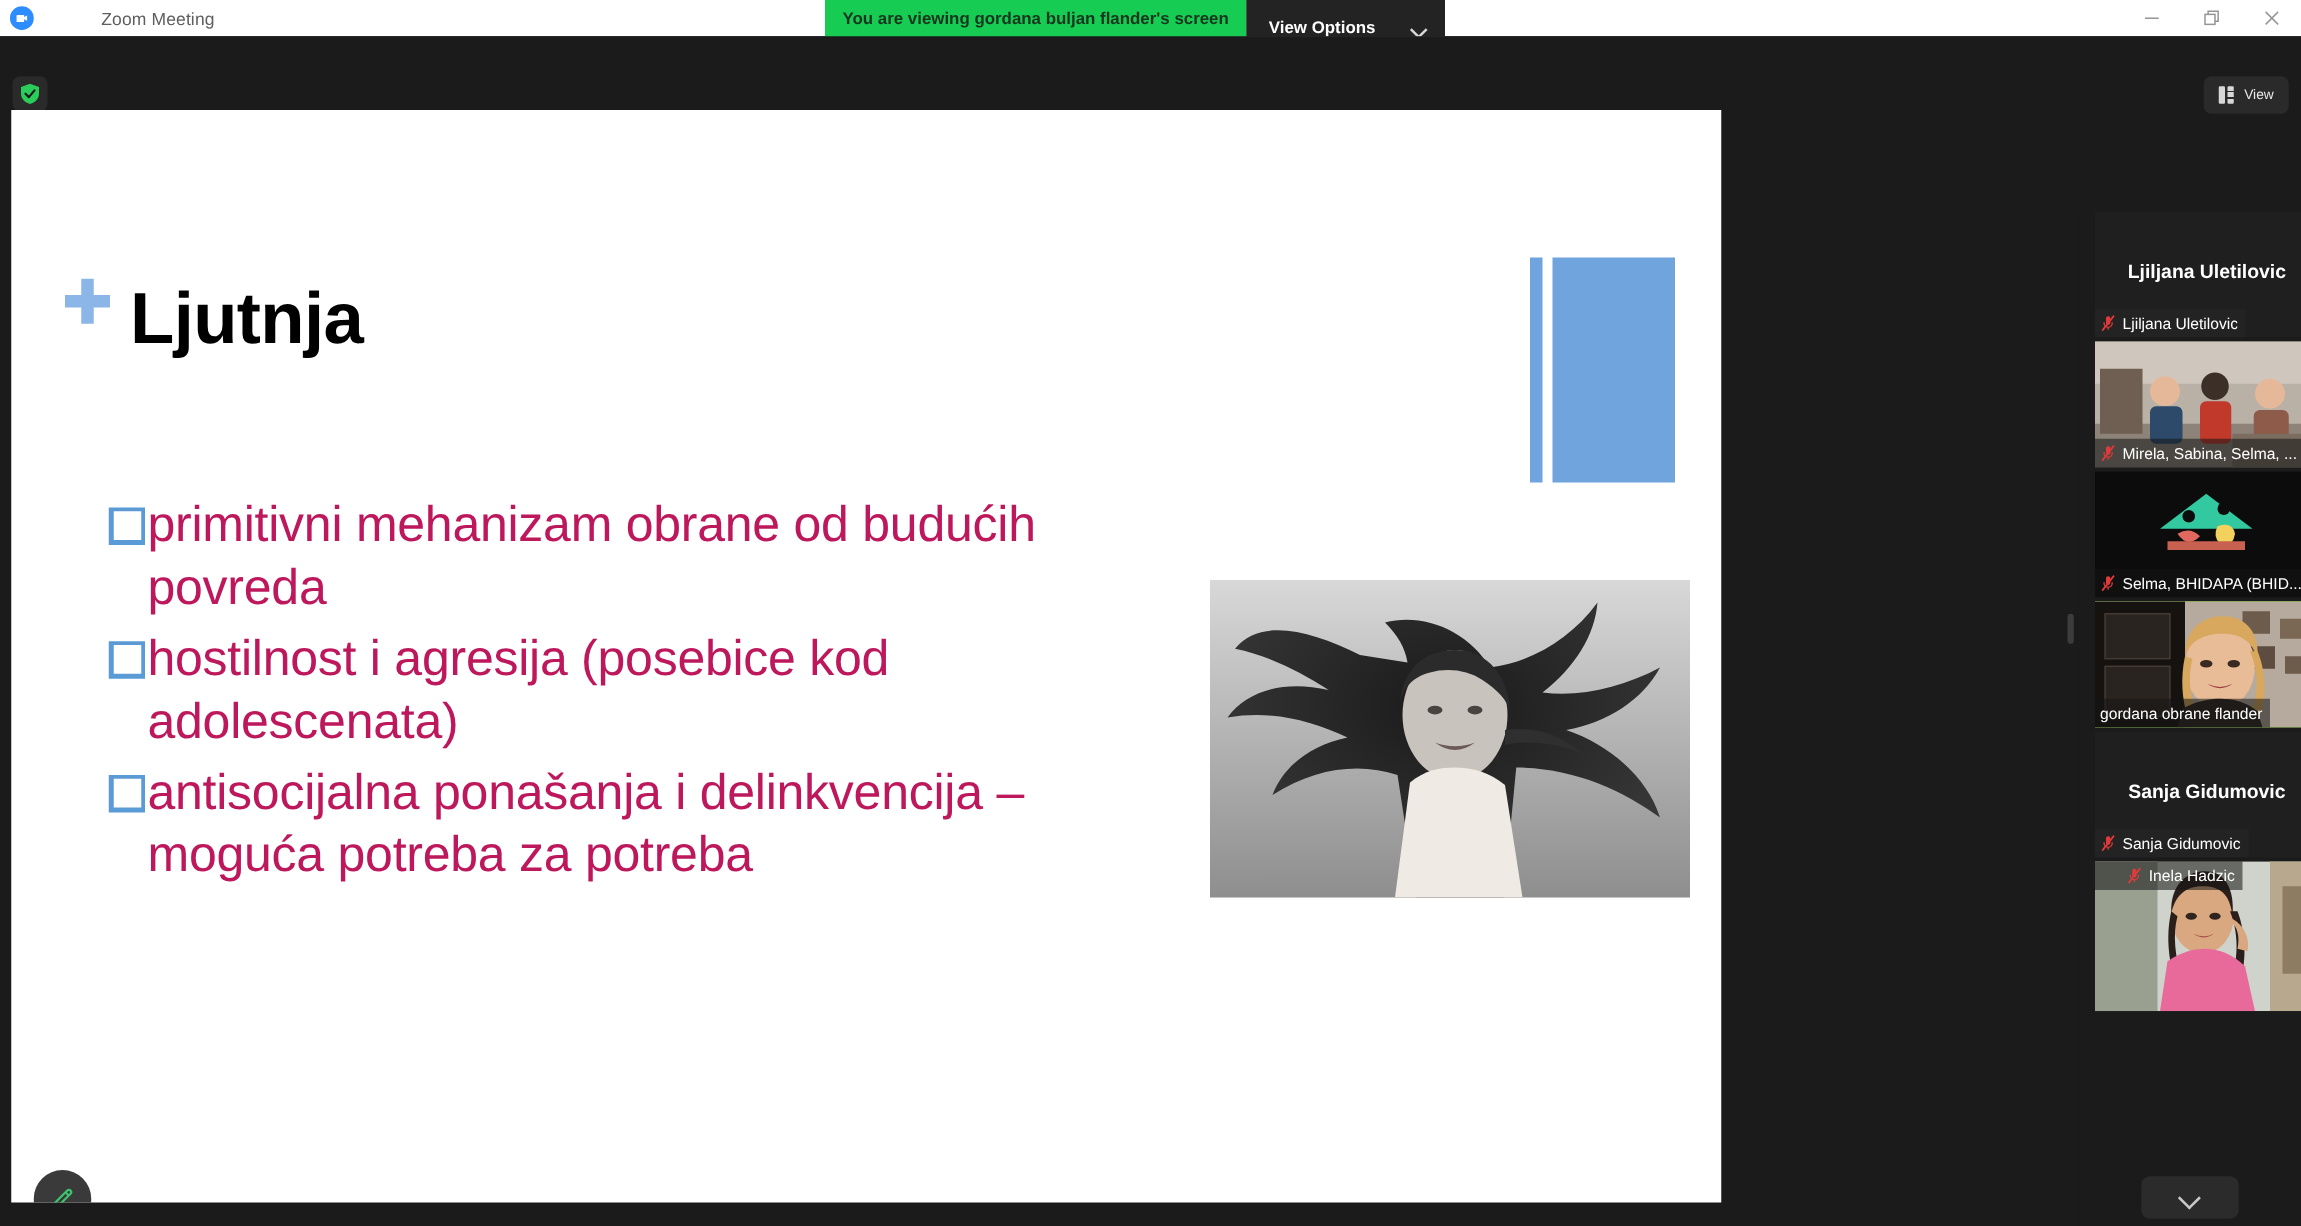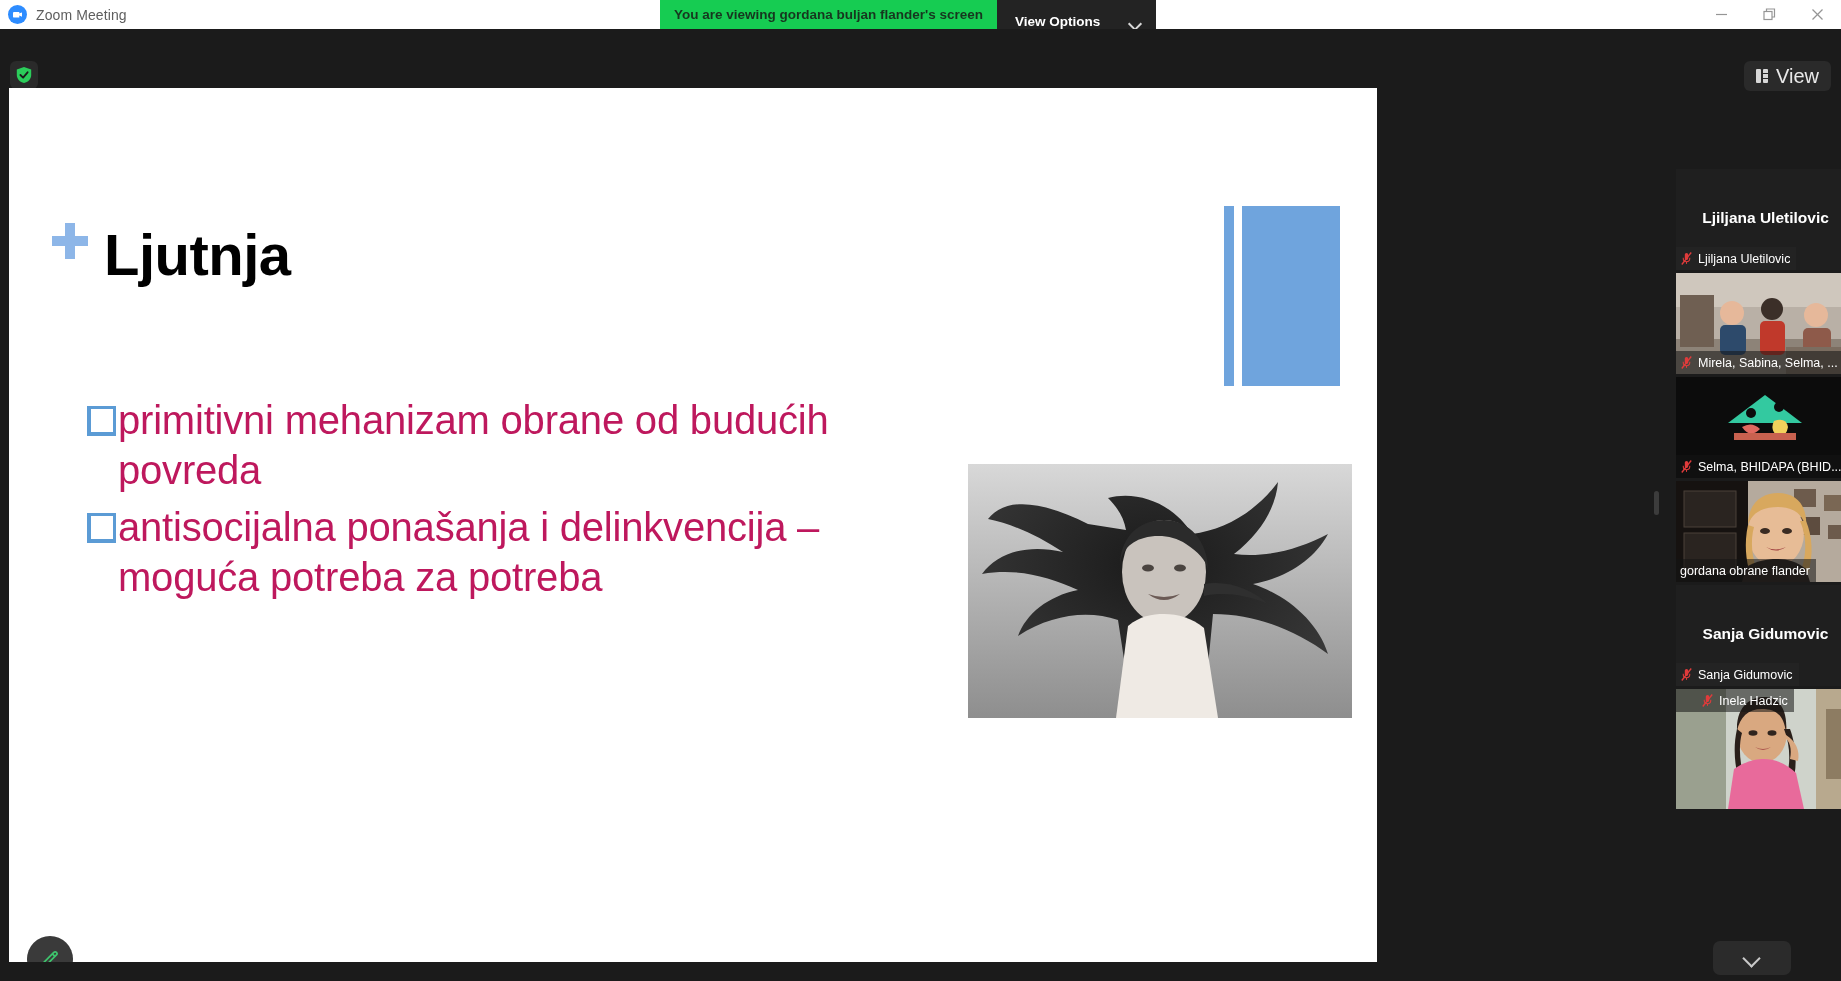--- a/index.html
+++ b/index.html
@@ -20,21 +20,21 @@
   .zoom-logo {
     width:19px; height:19px; border-radius:50%;
     background:#2d8cff; position:relative; flex:none;
     display:flex; align-items:center; justify-content:center;
   }
   .zoom-logo::after{
     content:""; width:9px; height:6px; border-radius:1px;
     background:#ffffff;
     clip-path: polygon(0 0, 70% 0, 70% 35%, 100% 12%, 100% 88%, 70% 65%, 70% 100%, 0 100%);
   }
-  .tb-title { font-size:14px; color:#5e5e5e; font-family:"Liberation Sans", sans-serif; letter-spacing:.1px;}
+  .tb-title { font-size:14px; color:#5e5e5e; font-family:"Liberation Sans", sans-serif; letter-spacing:.1px;margin-left:45px;}
   .share-banner {
     height:29px; background:#16cc52; color:#17361f;
     font-size:13.5px; font-weight:bold; display:flex; align-items:center;
     padding:16px 14px; white-space:nowrap;
   }
   .view-options {
     height:29px; background:#232323; color:#ffffff;
     font-size:13.5px; font-weight:bold; display:flex; align-items:flex-end;
     gap:30px; padding:0 15px 0 18px; white-space:nowrap;
   }
@@ -58,21 +58,21 @@
   }
   .shield-btn {
     position:absolute; left:10px; top:32px; width:28px; height:28px;
     border-radius:6px; background:#2a2a2a;
     display:flex; align-items:center; justify-content:center;
   }
   .view-btn {
     position:absolute; right:10px; top:32px; height:30px;
     border-radius:6px; background:#2a2a2a; color:#e9e9e9;
     display:flex; align-items:center; gap:8px; padding:0 12px;
-    font-size:20px;
+    font-size:11px;
   }
   .grid-icon { display:inline-flex; gap:2px; align-items:center; }
   .grid-icon i { display:block; width:5px; height:14px; background:#d7d7d7; border-radius:1px;}
   .grid-icon i.dotted{
     height:14px; width:5px; background:
       linear-gradient(#d7d7d7 0 4px, transparent 4px 5px,
                       #d7d7d7 5px 9px, transparent 9px 10px,
                       #d7d7d7 10px 14px);
   }
 
@@ -231,20 +231,24 @@
       <div class="slide-plus"></div>
       <div class="slide-title">Ljutnja</div>
 
       <div class="deco-bar"></div>
       <div class="deco-block"></div>
 
       <div class="bullets">
         <div class="bullet">
           <span class="bullet-box"></span>
           <span class="bullet-text">primitivni mehanizam obrane od budućih povreda</span>
+        </div>
+        <div class="bullet">
+          <span class="bullet-box"></span>
+          <span class="bullet-text">hostilnost i agresija (posebice kod adolescenata)</span>
         </div>
         <div class="bullet">
           <span class="bullet-box"></span>
           <span class="bullet-text">antisocijalna ponašanja i delinkvencija – moguća potreba za potreba</span>
         </div>
       </div>
 
       <div class="slide-photo">
         <svg width="384" height="254" viewBox="0 0 384 254">
           <defs>

